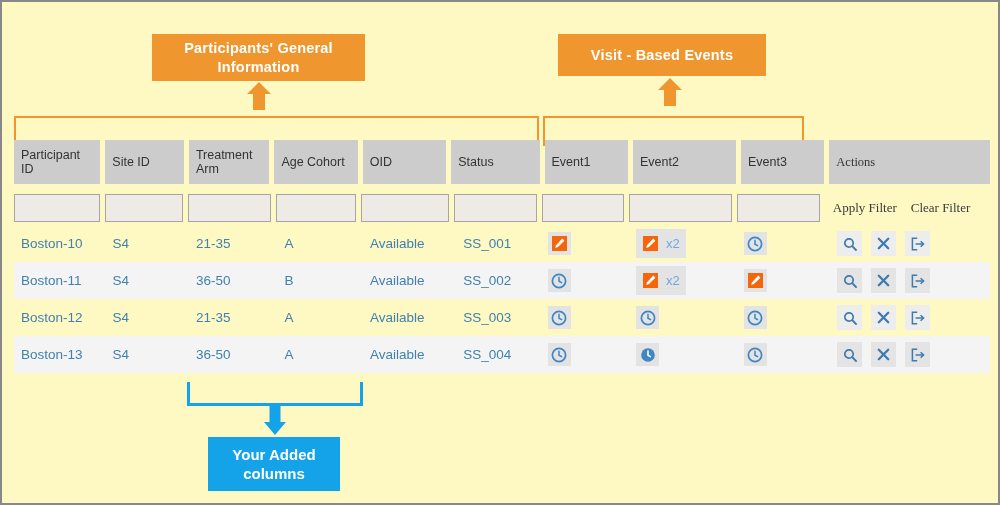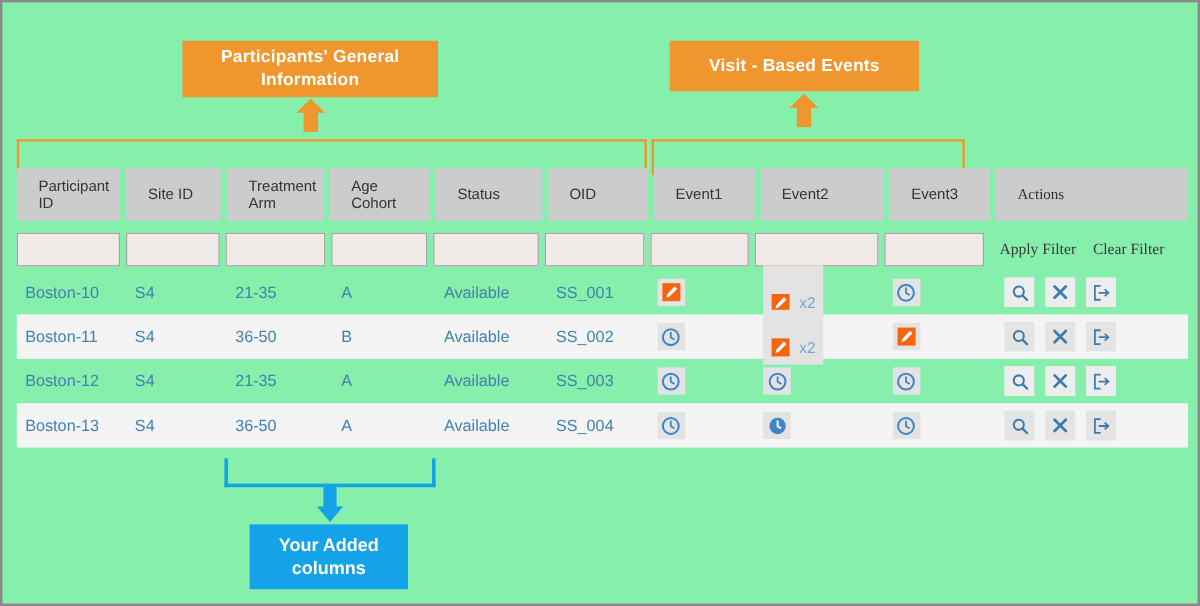--- a/index.html
+++ b/index.html
@@ -7,21 +7,21 @@
     padding: 0;
     background: #ffffff;
   }
   body {
     font-family: "Liberation Sans", sans-serif;
   }
   #canvas {
     position: relative;
     width: 1000px;
     height: 505px;
-    background: #86efac;
+    background: #fef9c3;
     border: 2px solid #888888;
     box-sizing: border-box;
     overflow: hidden;
   }
 
   
   .callout-orange {
     position: absolute;
     background: #F0962E;
     color: #ffffff;
@@ -111,21 +111,21 @@
 
   
   .header-row { height: 44px; }
   .header-cell {
     background: #CCCCCC;
     color: #333333;
     font-size: 12.5px;
     line-height: 14px;
     display: flex;
     align-items: center;
-    padding: 0 18px;
+    padding: 0 7px;
     box-sizing: border-box;
     margin-right: 5px;
     overflow: hidden;
   }
   .header-cell.wide-actions { margin-right: 0; }
 
   
   .filter-row { height: 34px; margin-top: 7px; justify-content: center; }
   .filter-cell {
     box-sizing: border-box;
@@ -209,21 +209,21 @@
   }
   .x2 {
     font-size: 13px;
     color: #6FA8DC;
   }
   .chip-wrap-badge {
     background: #E3E3E3;
     display: inline-flex;
     align-items: center;
     gap: 4px;
-    padding: 20px 6px 3px 3px;
+    padding: 3px 6px 3px 3px;
     box-sizing: border-box;
   }
   .chip-wrap-badge .chip { background: transparent; }
 
   
   .chip.action {
     width: 25px; height: 25px;
     background: #EDEDED;
     cursor: pointer;
   }
@@ -265,22 +265,22 @@
 
   <div class="callout-blue" id="callout-added-columns">Your Added columns</div>
 
   <div id="grid">
 
     <div class="row header-row">
       <div class="header-cell c-participant">Participant ID</div>
       <div class="header-cell c-site">Site ID</div>
       <div class="header-cell c-arm">Treatment Arm</div>
       <div class="header-cell c-age">Age Cohort</div>
+      <div class="header-cell c-oid">OID</div>
       <div class="header-cell c-status">Status</div>
-      <div class="header-cell c-oid">OID</div>
       <div class="header-cell c-event1">Event1</div>
       <div class="header-cell c-event2">Event2</div>
       <div class="header-cell c-event3">Event3</div>
       <div class="header-cell c-actions wide-actions">Actions</div>
     </div>
 
     <div class="row filter-row">
       <div class="filter-cell c-participant">
         <input class="filter-input" type="text" value="" style="">
       </div>

